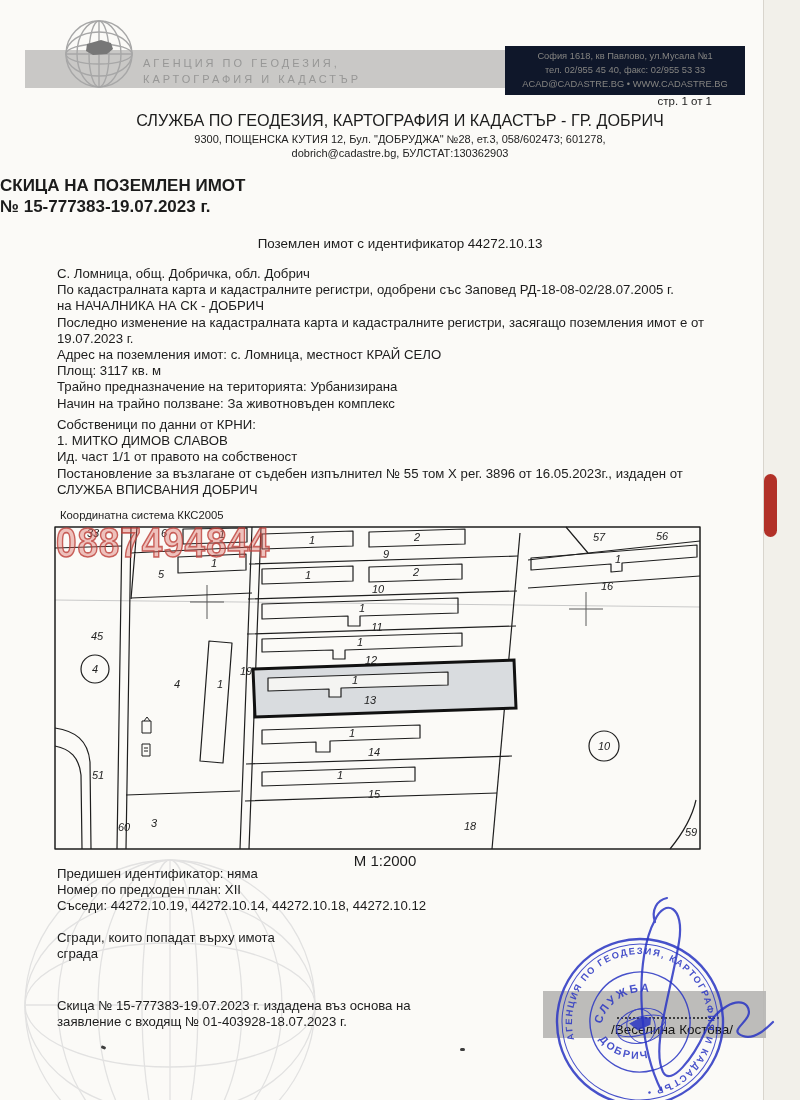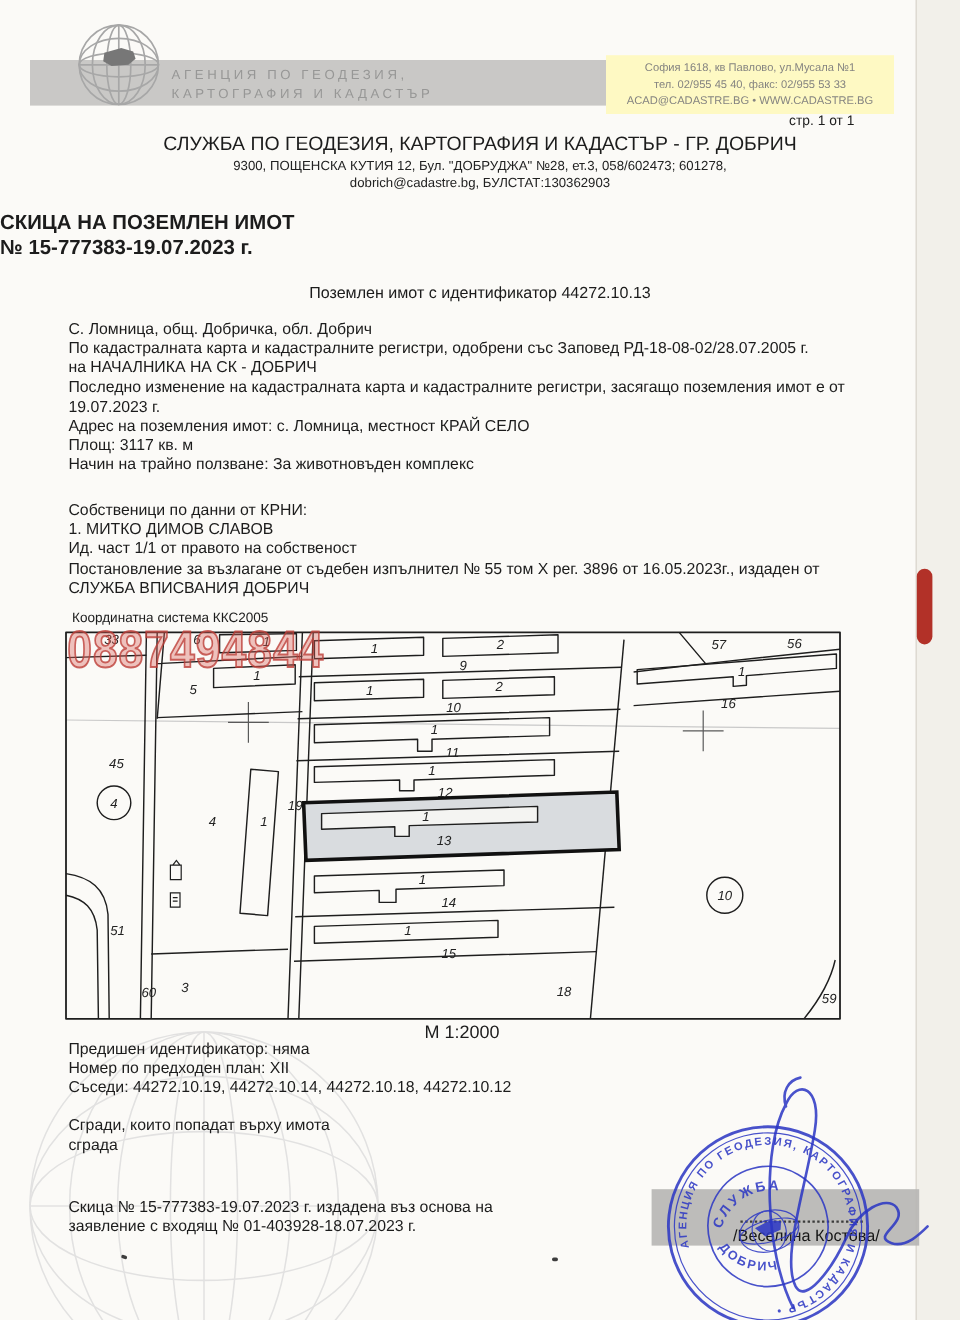--- a/index.html
+++ b/index.html
@@ -1,21 +1,21 @@
 <!DOCTYPE html>
 <html><head>
 <meta charset="utf-8">
 <style>
   html,body{margin:0;padding:0}
   body{width:800px;height:1100px;position:relative;overflow:hidden;
        background:#fbfaf7;font-family:"Liberation Sans",sans-serif;color:#1c1c1c}
   .abs{position:absolute}
   
   .hbar{left:25px;top:50px;width:720px;height:38px;background:#c9c8c6}
-  .hbox{left:505px;top:46px;width:240px;height:46px;background:#fef9c3;
+  .hbox{left:505px;top:46px;width:240px;height:46px;background:#0f172a;
         font-size:9.3px;line-height:14px;color:#858481;text-align:center;padding-top:3px}
   .agency{color:#979796;font-size:11px;letter-spacing:3px;white-space:nowrap}
   .pgnum{left:612px;top:95px;width:100px;text-align:right;font-size:11.5px}
   .office{left:0;top:111px;width:800px;text-align:center;font-size:16.2px}
   .oaddr{left:0;width:800px;text-align:center;font-size:11px;color:#222}
   .t1{left:0;width:800px;font-size:17px;font-weight:bold}
   .sub{left:0;top:236px;width:800px;text-align:center;font-size:13.4px}
   
   .tblock{font-size:13.2px;line-height:16.2px}
   .tblock div{white-space:nowrap}
@@ -76,20 +76,21 @@
 <div class="abs sub"><span>Поземлен имот с  идентификатор </span><b>44272.10.13</b></div>
 
 <div class="abs tblock" style="left:57px;top:266px">
   <div><span>С. </span><b>Ломница</b><span>, общ. </span><b>Добричка</b><span>, обл. </span><b>Добрич</b></div>
   <div><span>По кадастралната карта и кадастралните регистри, одобрени със </span><b>Заповед РД-18-08-02/28.07.2005 г.</b></div>
   <div><b>на НАЧАЛНИКА НА СК - ДОБРИЧ</b></div>
   <div><span>Последно изменение на кадастралната карта и кадастралните регистри, засягащо поземления имот </span><b>е от</b></div>
   <div><b>19.07.2023 г.</b></div>
   <div><span>Адрес на поземления имот: </span><b>с. Ломница, местност КРАЙ СЕЛО</b></div>
   <div><span>Площ: </span><b>3117 кв. м</b></div>
+  <div><span>Трайно предназначение на територията: </span><b>Урбанизирана</b></div>
   <div><span>Начин на трайно ползване: </span><b>За животновъден комплекс</b></div>
 </div>
 
 <div class="abs tblock" style="left:57px;top:417px">
   <div><span>Собственици по данни от КРНИ:</span></div>
   <div><span>1. </span><b>МИТКО ДИМОВ СЛАВОВ</b></div>
   <div><span>Ид. част 1/1 от правото на собственост</span></div>
   <div><span>Постановление за възлагане от съдебен изпълнител № 55 том X рег. 3896 от 16.05.2023г., издаден от</span></div>
   <div><span>СЛУЖБА ВПИСВАНИЯ ДОБРИЧ</span></div>
 </div>

